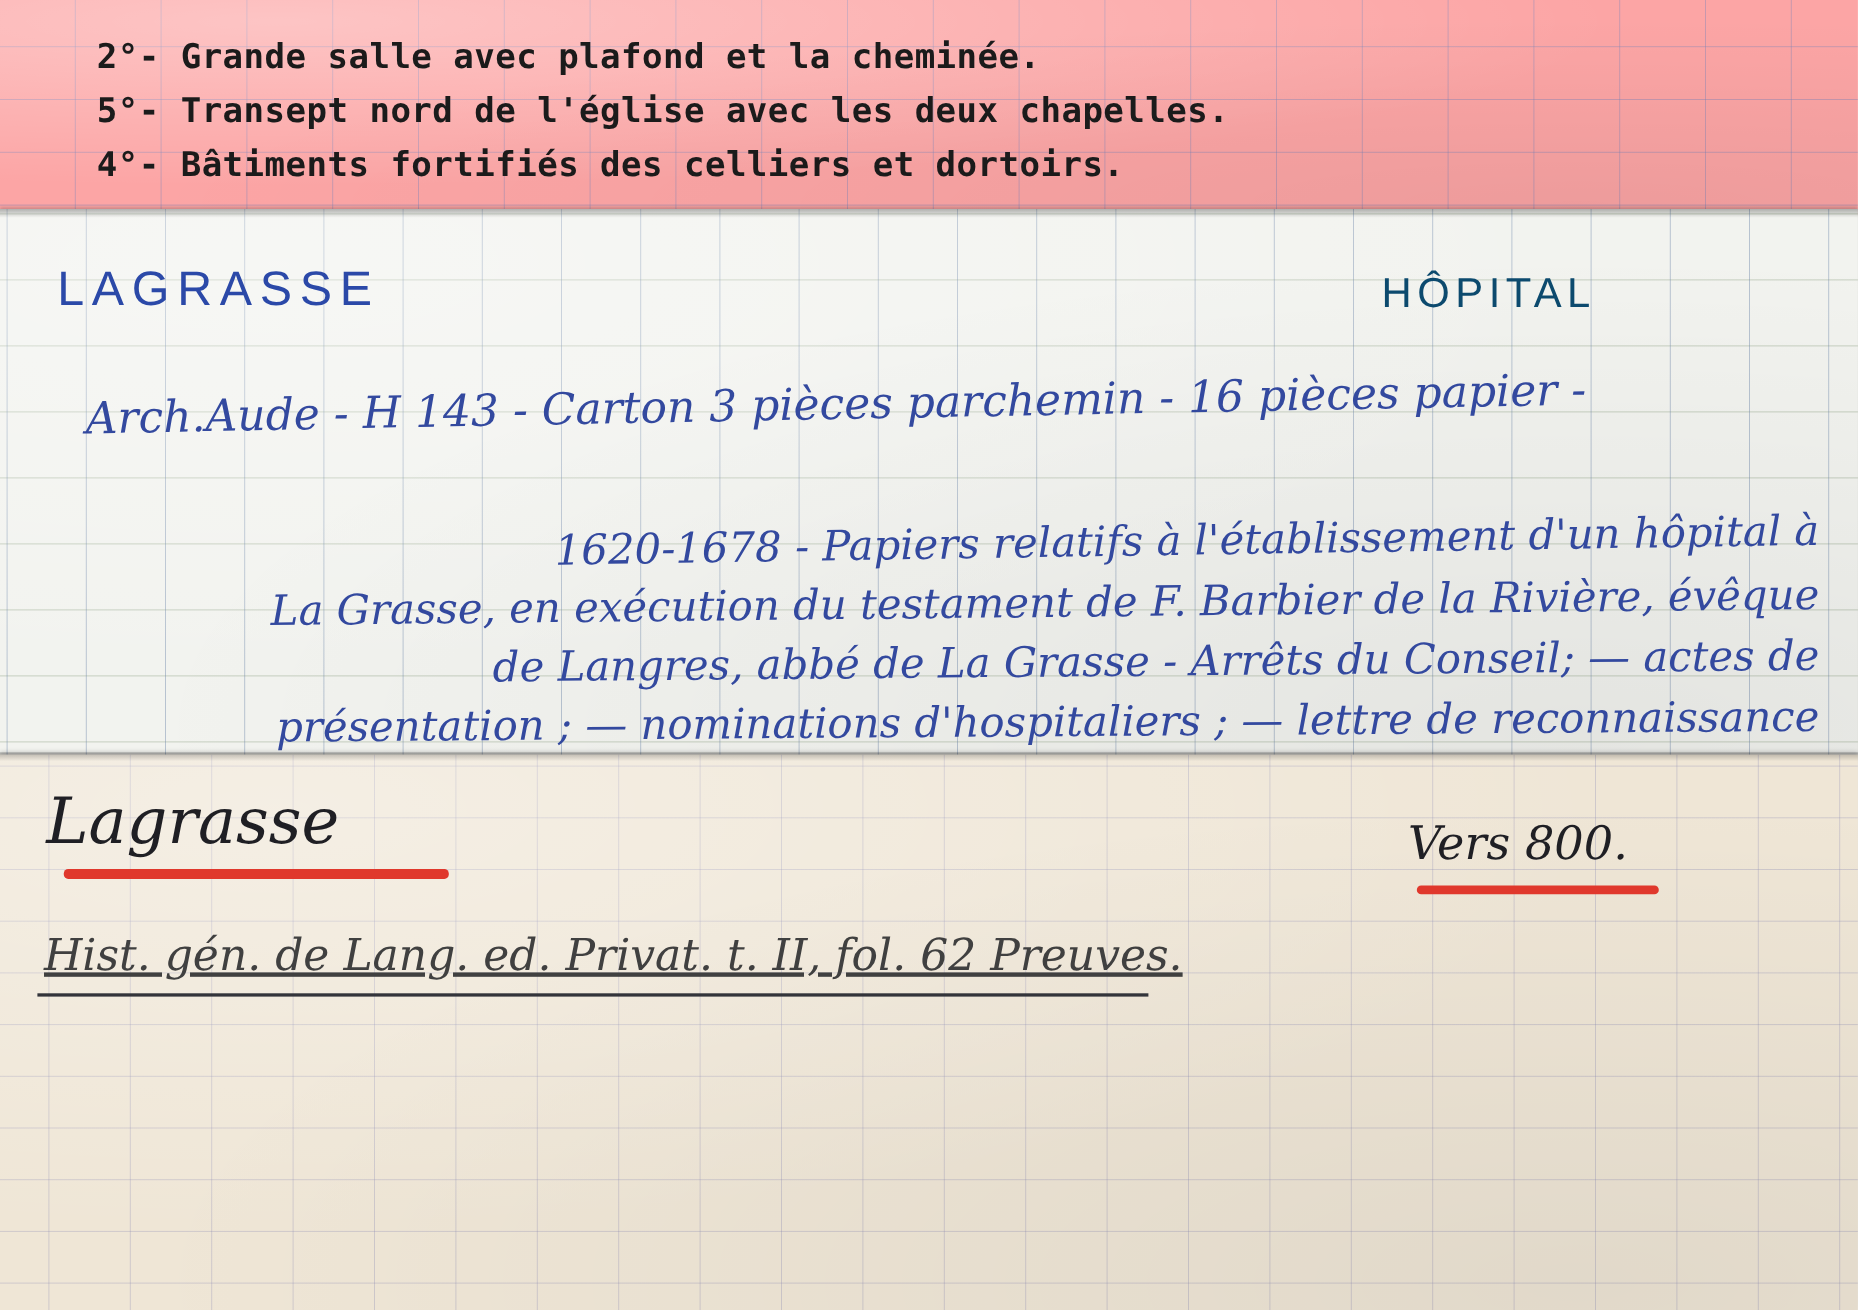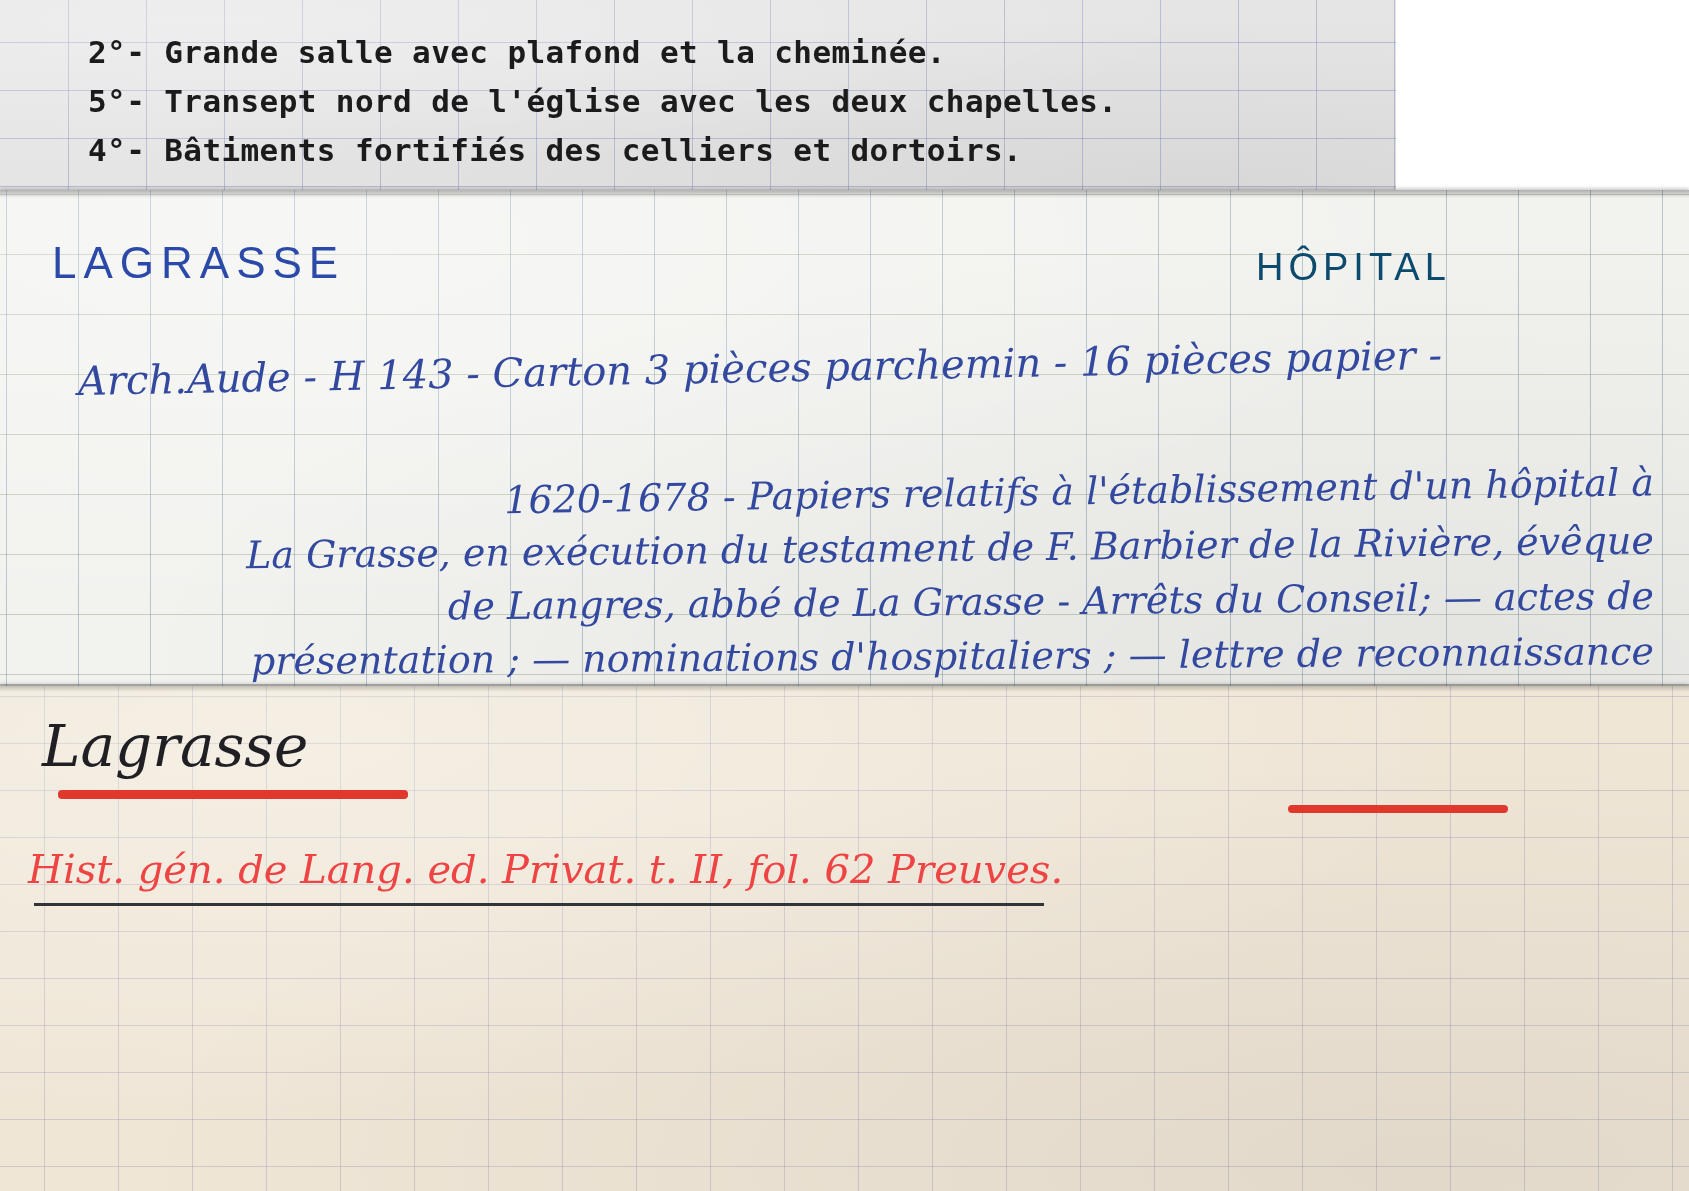--- a/index.html
+++ b/index.html
@@ -22,22 +22,22 @@
     overflow: hidden;
   }
   .grid-bg {
     position: absolute;
     inset: 0;
     background-repeat: repeat;
   }
 
   
   #card-top {
-    left: 0; top: 0; width: 1396px; height: 196px;
-    background: #e5e5e5;
+    left: 0; top: 0; width: 1689px; height: 196px;
+    background: #fca5a5;
   }
   #card-top .grid-bg {
     background-image:
       linear-gradient(to right, rgba(120,130,185,0.40) 1.2px, transparent 1.2px),
       linear-gradient(to bottom, rgba(120,130,185,0.40) 1.2px, transparent 1.2px);
     background-size: 78px 48px;
     background-position: -10px -6px;
   }
 
   
@@ -166,26 +166,27 @@
     font-size: 42px;
     color: #1f1f24;
   }
   #bot-date-underline {
     position: absolute; left: 1288px; top: 805px;
     width: 220px; height: 8px;
     background: #e0382c;
     border-radius: 4px;
   }
   #bot-source {
-    position: absolute; left: 28px; top: 846px;
+    position: absolute; left: 40px; top: 846px;
     font-family: "DejaVu Serif", serif;
     font-style: italic;
     font-size: 40px;
-    color: #ef4444;
-    white-space: nowrap;
+    color: #404040;
+    white-space: nowrap;
+    text-decoration: underline;
   }
   #bot-source-underline {
     position: absolute; left: 34px; top: 903px;
     width: 1010px; height: 3px;
     background: #33343a;
   }
   #bot-note {
     position: absolute; left: 24px; top: 940px;
     width: 1640px;
   }
@@ -240,20 +241,21 @@
   </div>
 
   <div class="card" id="card-bot">
     <div class="grid-bg"></div>
     <div class="grain"></div>
   </div>
 
   <div id="bot-title" class="hand hand-dark">Lagrasse</div>
   <div id="bot-title-underline"></div>
 
+  <div id="bot-date" class="hand hand-dark">Vers 800.</div>
   <div id="bot-date-underline"></div>
 
   <div id="bot-source" class="hand hand-dark">Hist. gén. de Lang. ed. Privat. t. II, fol. 62 Preuves.</div>
   <div id="bot-source-underline"></div>
 
 
   <div class="edge-shadow" id="edge-1"></div>
   <div class="edge-shadow" id="edge-2"></div>
 
 </div>

